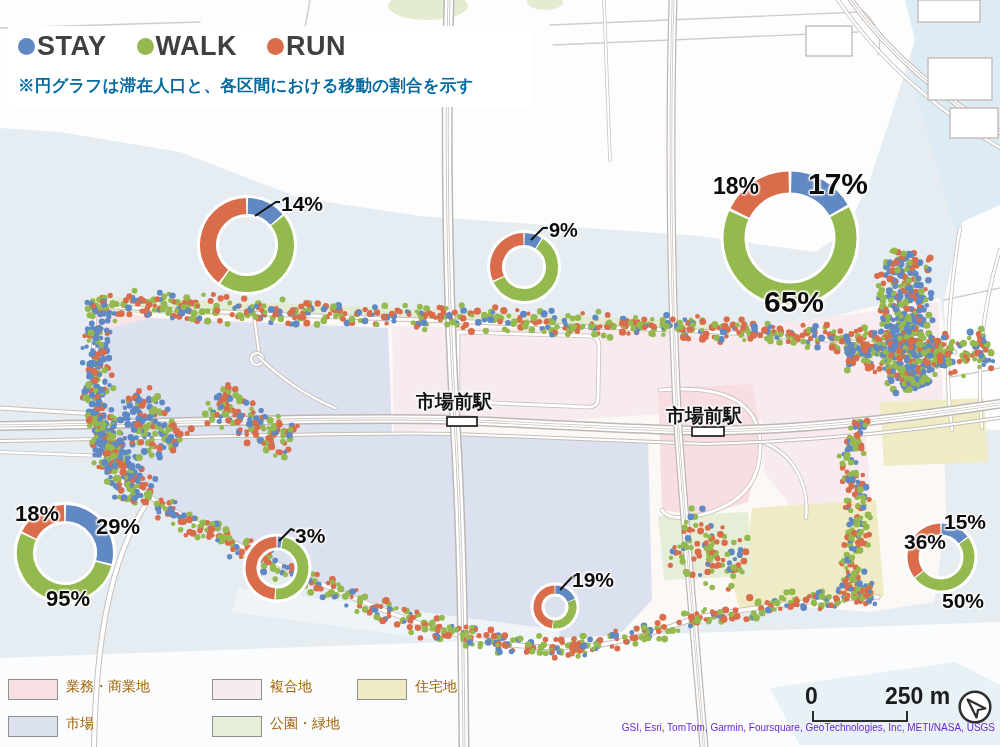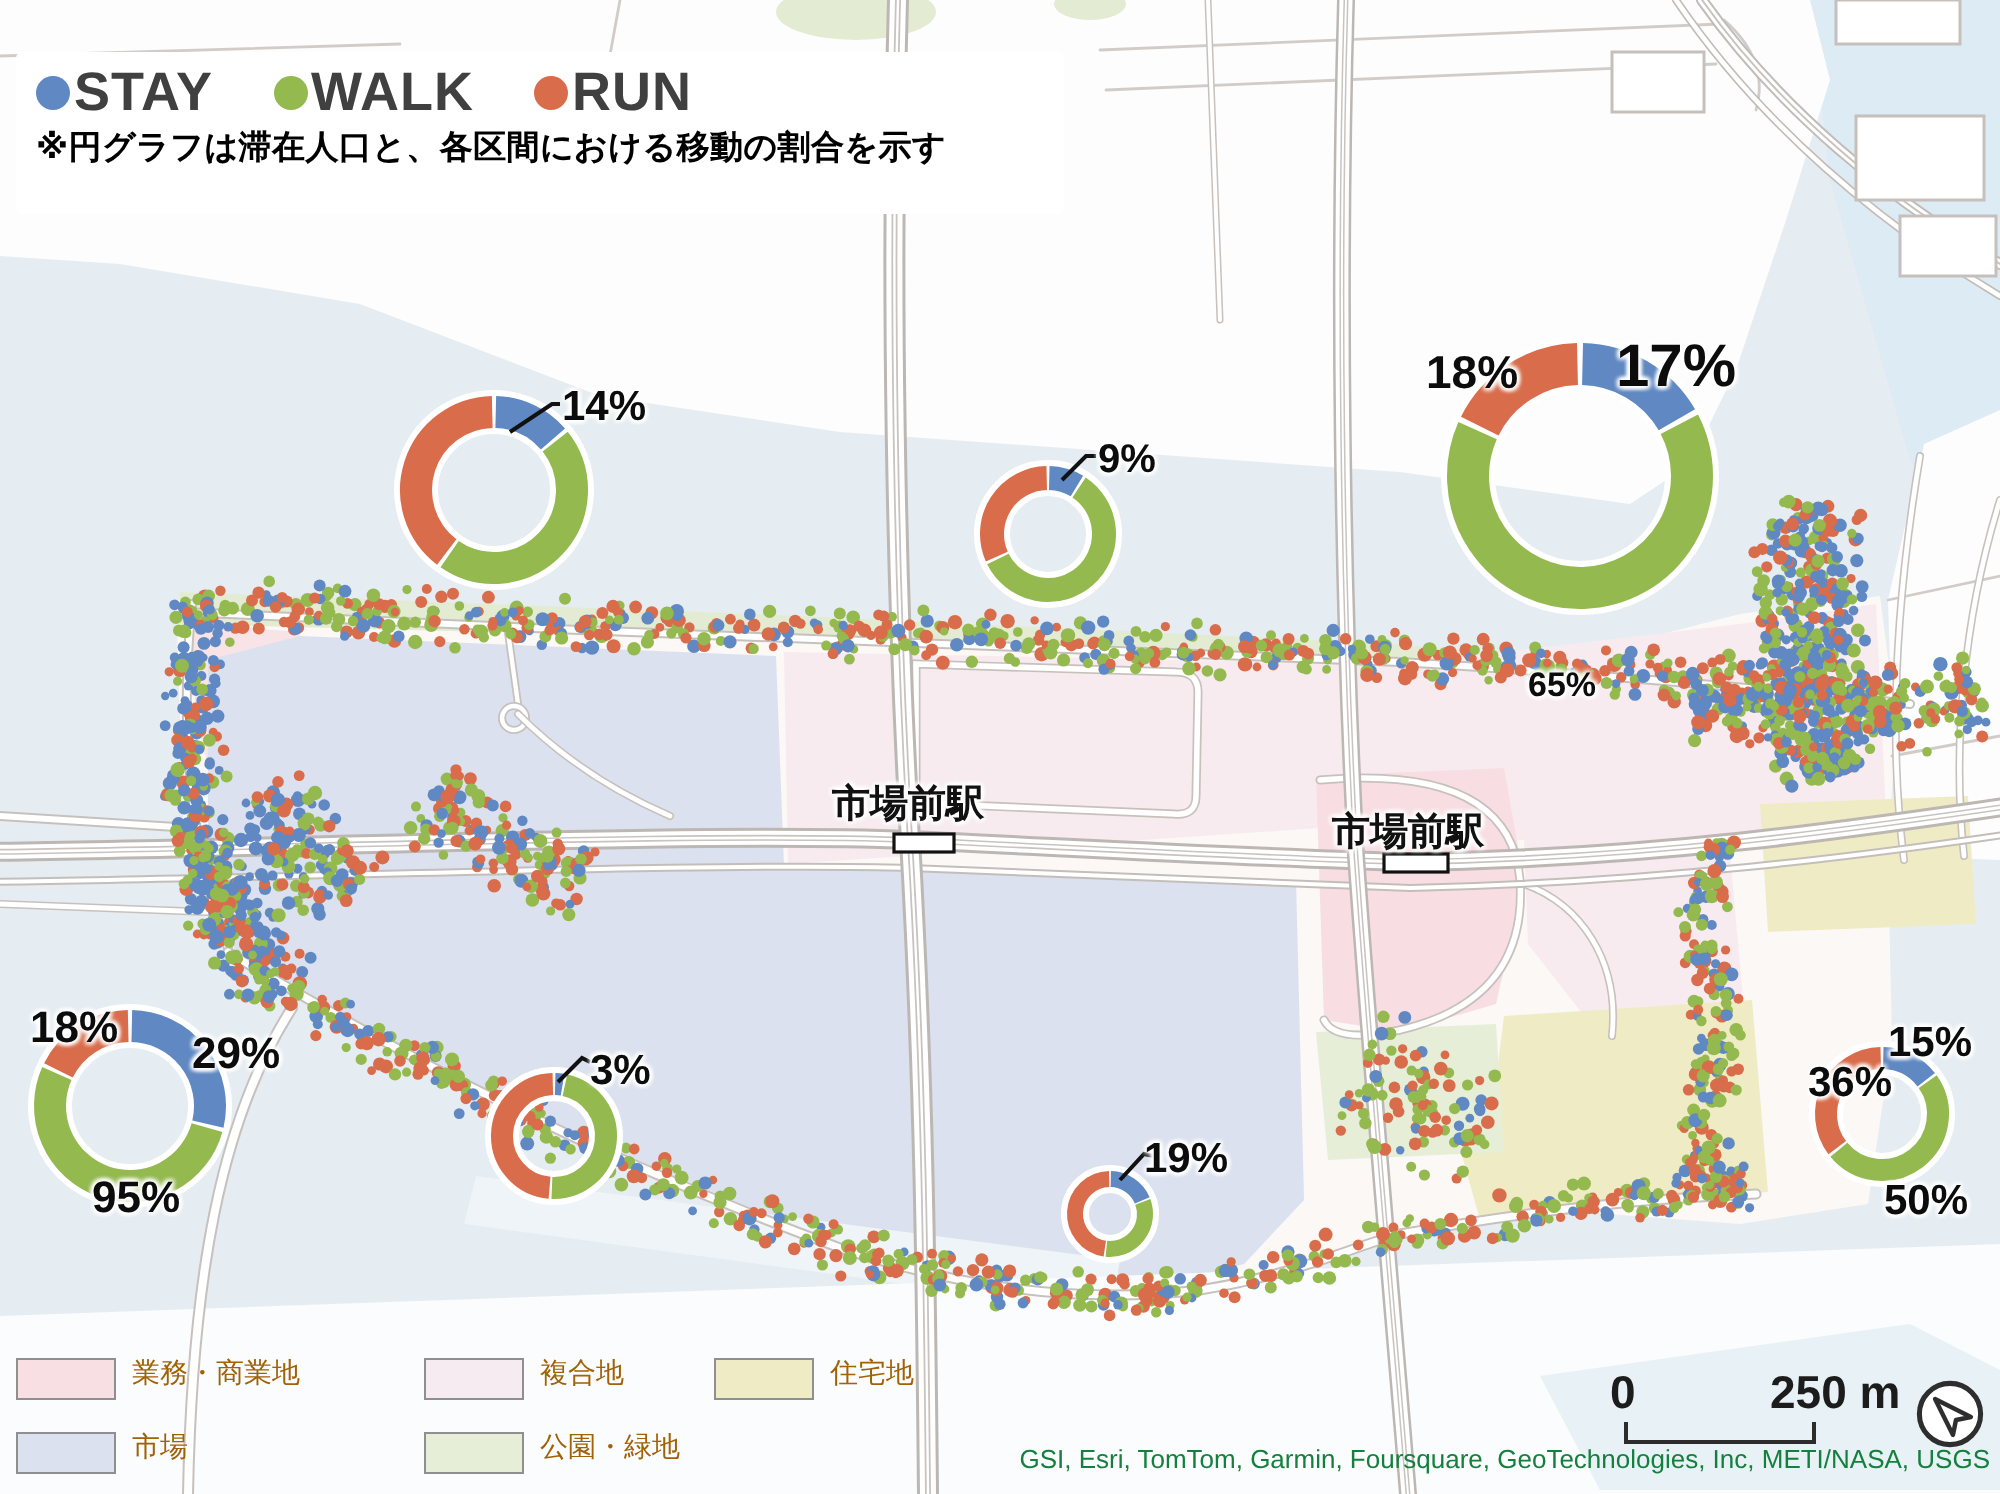--- a/index.html
+++ b/index.html
@@ -9,33 +9,33 @@
   .abs{position:absolute;}
   .halo{text-shadow:0 0 3px #fff,0 0 3px #fff,1px 1px 2px #fff,-1px -1px 2px #fff,1px -1px 2px #fff,-1px 1px 2px #fff;}
   
   #legend-card{left:8px;top:26px;width:524px;height:81px;background:#fff;border-radius:3px;
                box-sizing:border-box;padding:4px 10px;}
   #legend-title{font-size:17px;font-weight:700;color:#1b1b1b;}
   #legend-row{display:flex;align-items:center;margin-top:1px;}
   .leg-item{display:flex;align-items:center;margin-right:30px;}
   .leg-dot{width:17px;height:17px;border-radius:50%;margin-right:2px;flex:0 0 auto;}
   .leg-label{font-size:27px;font-weight:700;color:#404040;letter-spacing:.5px;}
-  #legend-note{font-size:16.5px;font-weight:700;color:#000000;margin-top:1px;letter-spacing:.2px;}
+  #legend-note{font-size:16.5px;font-weight:700;color:#0369a1;margin-top:13px;letter-spacing:.2px;font-family:Liberation Mono, monospace;}
   
   .station-label{font-size:19px;font-weight:700;color:#111;}
   
   .pct-label{position:absolute;font-weight:700;color:#0c0c0c;}
   
   .lu-swatch{position:absolute;width:50px;height:21px;border:1.5px solid #8f8f8f;box-sizing:border-box;}
   .lu-label{position:absolute;font-size:14px;font-weight:400;color:#a16207;white-space:nowrap;}
   
   #scale-zero,#scale-dist{font-size:23px;font-weight:600;color:#1c1c1c;}
   #scale-bracket{left:812px;top:711px;width:96px;height:11px;border-left:2px solid #2c2c2c;
                  border-right:2px solid #2c2c2c;border-bottom:2px solid #2c2c2c;box-sizing:border-box;}
-  #attribution{right:5px;top:722px;font-size:13px;color:#15803d;white-space:nowrap;}
+  #attribution{right:5px;top:722px;font-size:10px;color:#6d28d9;white-space:nowrap;}
 </style>
 </head>
 <body>
 
 <div id="stage">
 
   <svg id="map-art" width="1000" height="747" viewBox="0 0 1000 747">
 
     <rect x="0" y="0" width="1000" height="747" fill="#e5edf2"></rect>
     <polygon points="905,0 1000,0 1000,300 955,230 915,90" fill="#dcebf4"></polygon>
@@ -3035,21 +3035,21 @@
   </svg>
 
   <div class="abs station-label halo" style="left:416px;top:389px;">市場前駅</div>
   <div class="abs station-label halo" style="left:666px;top:403px;">市場前駅</div>
 
   <div id="pct-labels">
       <div class="pct-label halo" style="left: 281px; top: 192px; font-size: 21px;">14%</div>
       <div class="pct-label halo" style="left: 549px; top: 219px; font-size: 20px;">9%</div>
       <div class="pct-label halo" style="left: 808px; top: 167px; font-size: 30px;">17%</div>
       <div class="pct-label halo" style="left: 713px; top: 173px; font-size: 23px;">18%</div>
-      <div class="pct-label halo" style="left: 764px; top: 285px; font-size: 17px; margin-top: 48px;">65%</div>
+      <div class="pct-label halo" style="left: 764px; top: 285px; font-size: 30px;">65%</div>
       <div class="pct-label halo" style="left: 96px; top: 514px; font-size: 22px;">29%</div>
       <div class="pct-label halo" style="left: 15px; top: 501px; font-size: 22px;">18%</div>
       <div class="pct-label halo" style="left: 46px; top: 586px; font-size: 22px;">95%</div>
       <div class="pct-label halo" style="left: 295px; top: 524px; font-size: 21px;">3%</div>
       <div class="pct-label halo" style="left: 572px; top: 568px; font-size: 21px;">19%</div>
       <div class="pct-label halo" style="left: 944px; top: 510px; font-size: 21px;">15%</div>
       <div class="pct-label halo" style="left: 868px; top: 530px; font-size: 21px; padding-left: 36px;">36%</div>
       <div class="pct-label halo" style="left: 942px; top: 589px; font-size: 21px;">50%</div>
     </div>
 

